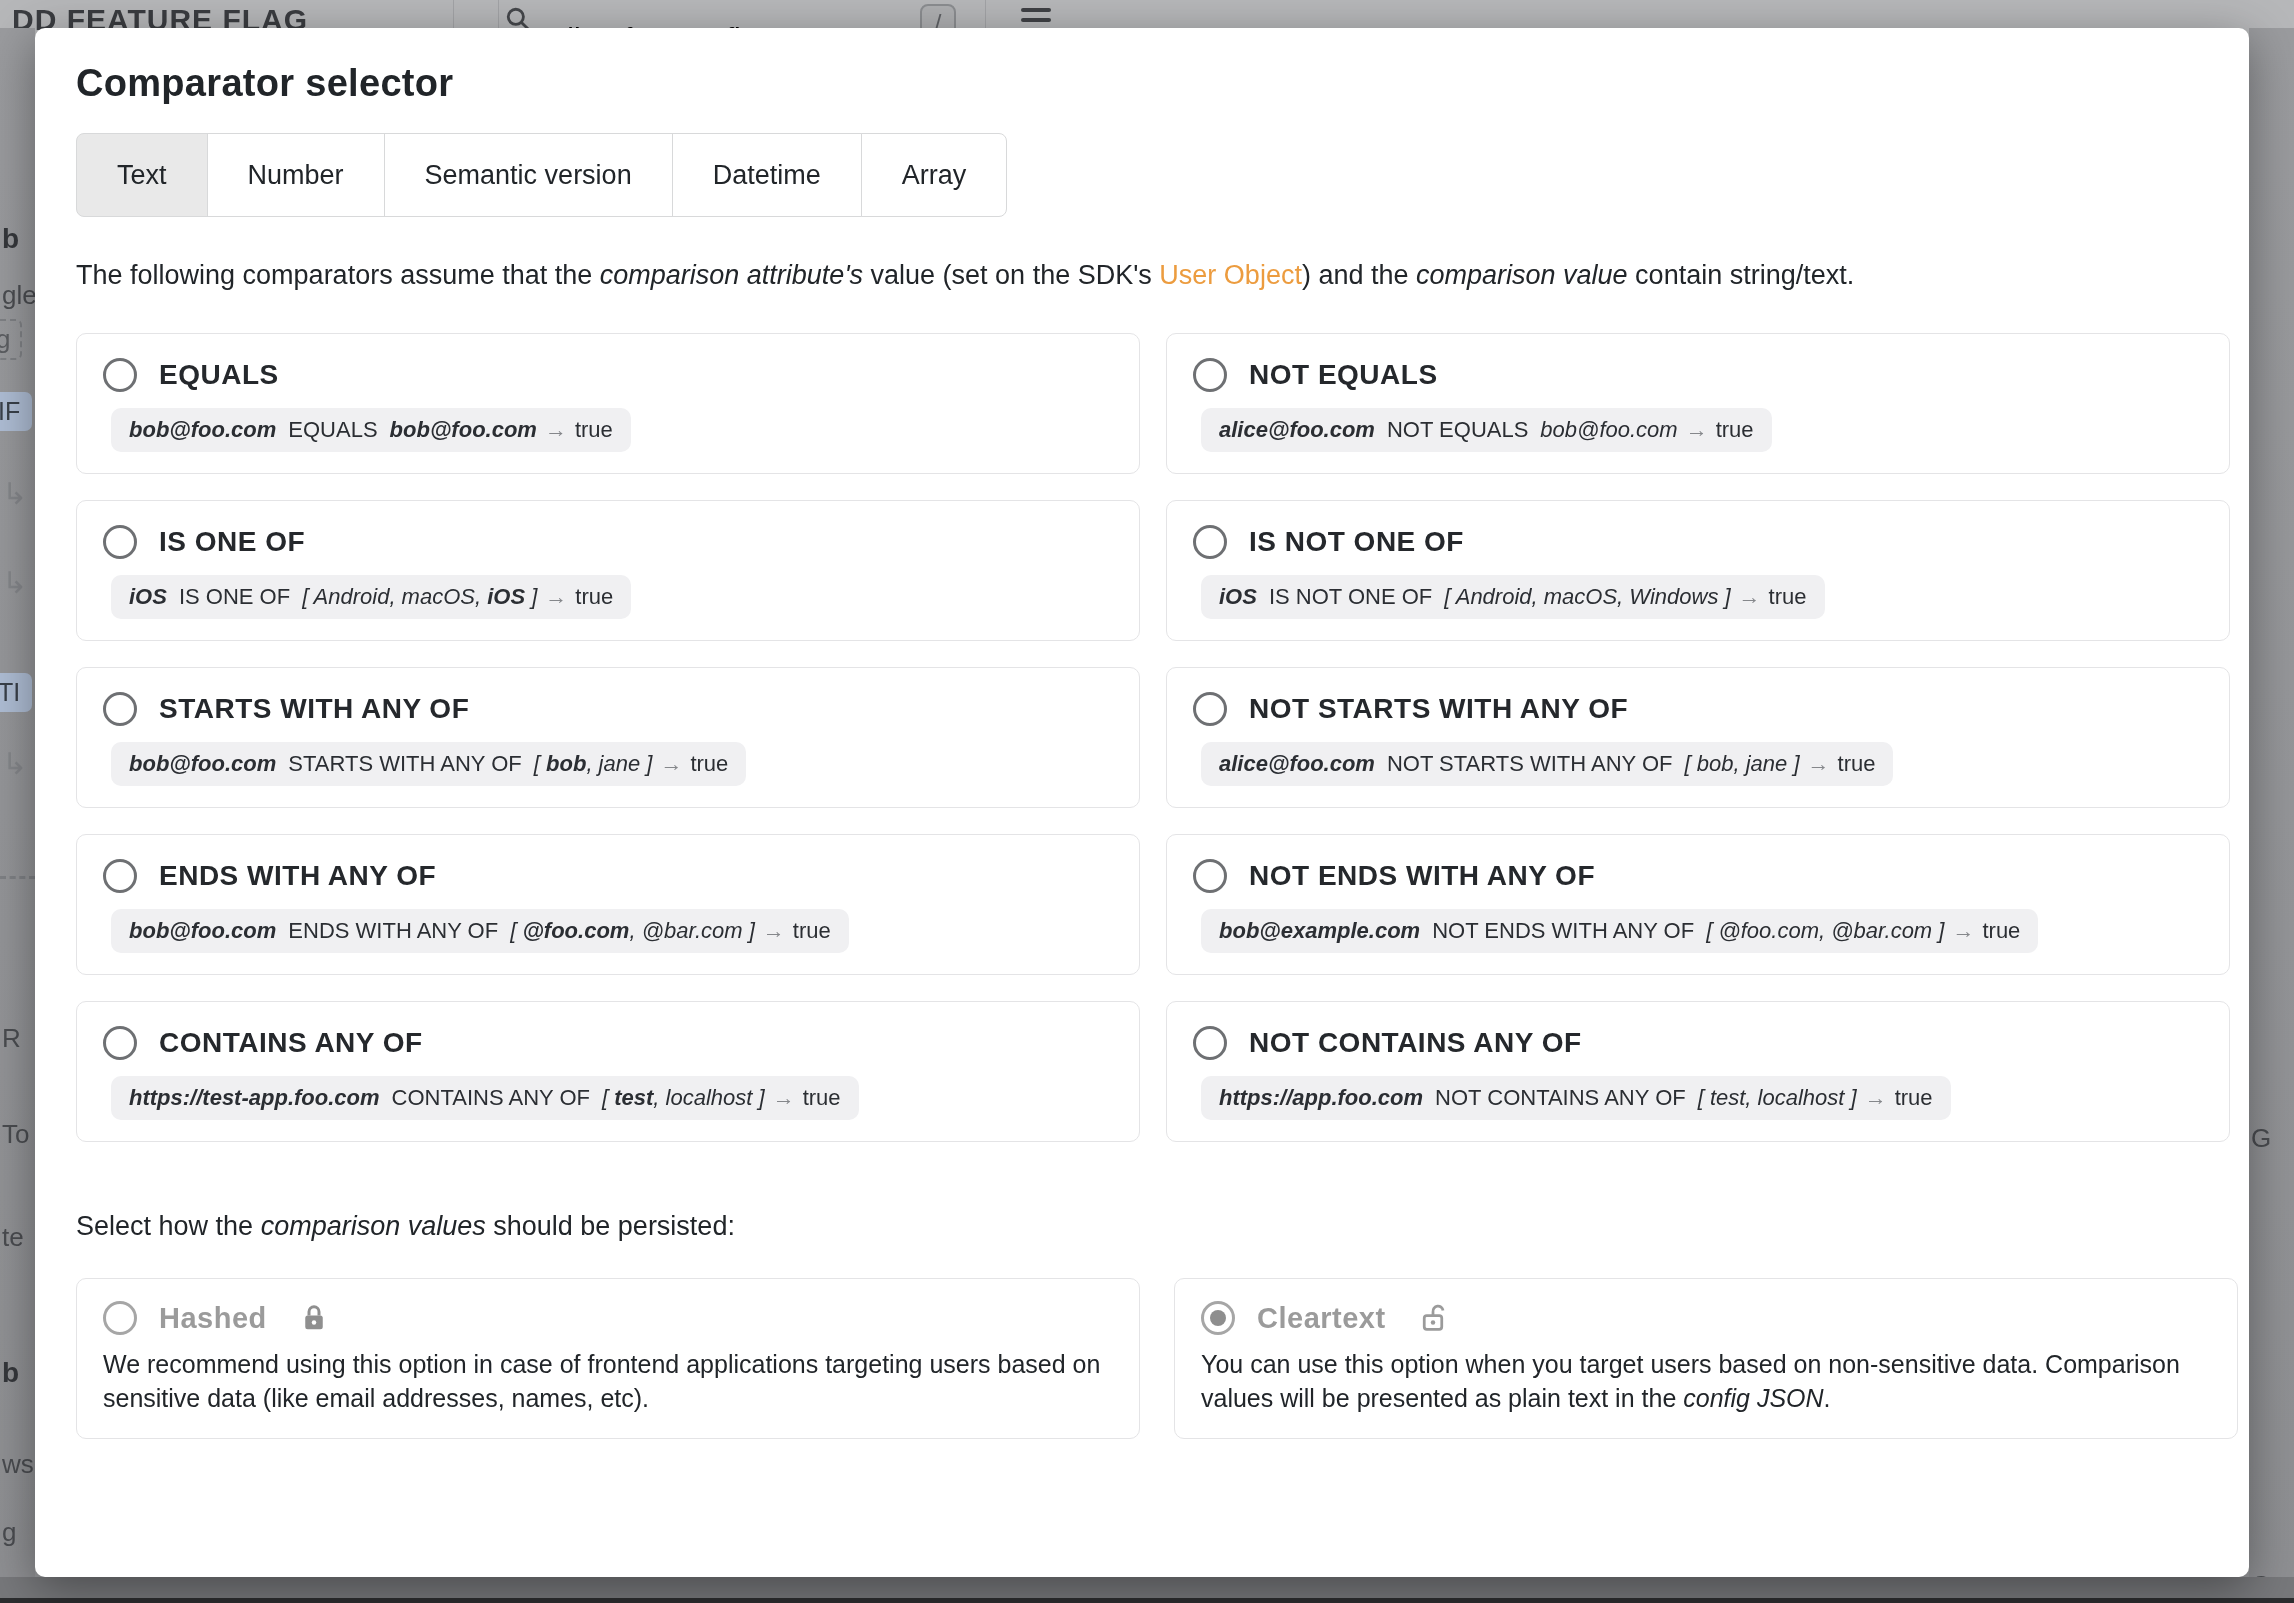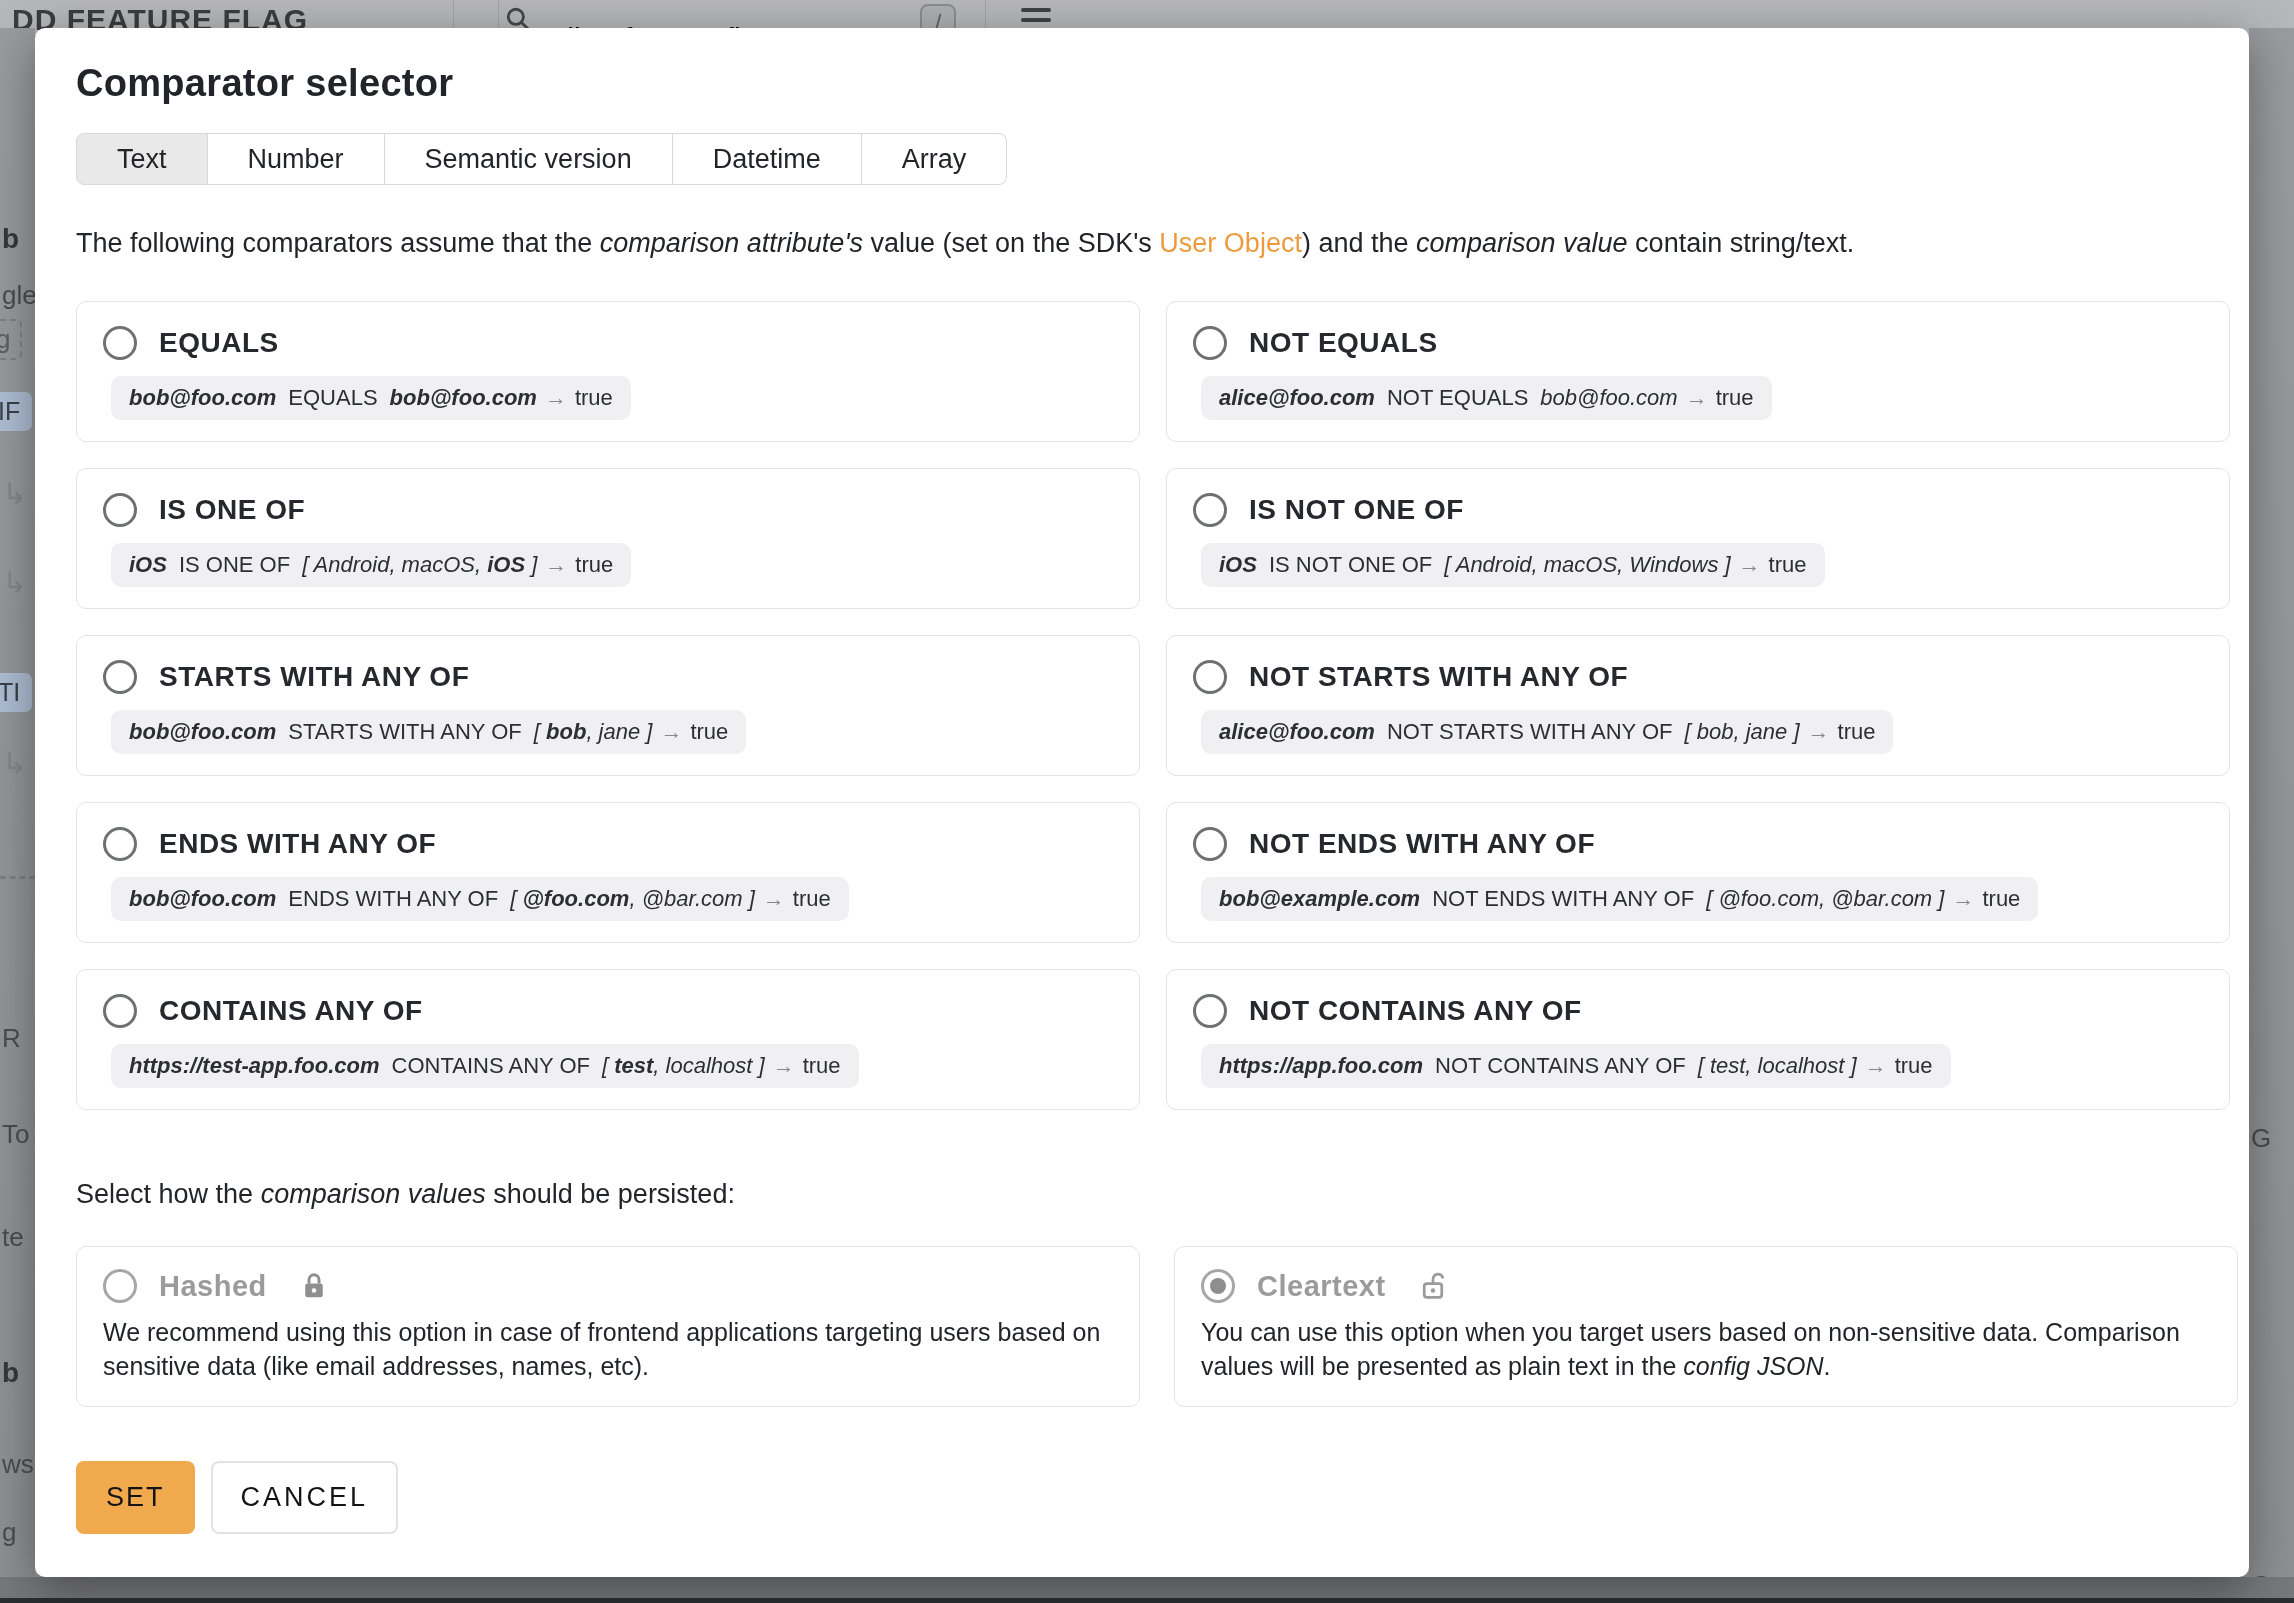--- a/index.html
+++ b/index.html
@@ -24,21 +24,21 @@
   .frag-pill{left:-14px;background:#aebdd4;color:#394049;border-radius:7px;padding:5px 12px;font-size:25px}
   .frag-dashed{border:2px dashed #7e8084;border-radius:6px;padding:3px 10px;left:-16px;color:#5b5d61}
   .frag-line{position:absolute;left:0;width:35px;border-top:3px dashed #7e8084}
 
   
   .modal{position:absolute;left:35px;top:28px;width:2214px;height:1549px;background:#fff;border-radius:10px;
          box-shadow:0 12px 48px rgba(0,0,0,.38);box-sizing:border-box;padding:0 20px 0 41px;overflow:hidden}
   .m-title{margin-top:34px;font-size:38px;font-weight:600;color:#212529;letter-spacing:0.3px}
 
   .tab-bar{margin-top:28px;display:flex}
-  .tab{height:52px;padding:0 40px;font-size:27px;color:#212529;background:#fff;border:1px solid #d8d9da;
+  .tab{height:84px;padding:0 40px;font-size:27px;color:#212529;background:#fff;border:1px solid #d8d9da;
        margin-left:-1px;cursor:pointer;font-family:inherit}
   .tab:first-child{border-radius:8px 0 0 8px;margin-left:0}
   .tab:last-child{border-radius:0 8px 8px 0}
   .tab.active{background:#e9e9e9}
 
   .intro{margin-top:42px;font-size:27px;line-height:32px;white-space:nowrap}
   .seg-italic{font-style:italic}
   .seg-link{color:#EC9C3F;cursor:pointer}
 
   .grid{margin-top:42px;display:grid;grid-template-columns:1064px 1064px;column-gap:26px;row-gap:26px}
@@ -226,19 +226,15 @@
           <rect x="5" y="10" width="14" height="11" rx="2" fill="none" stroke="#9b9b9b" stroke-width="2.2"></rect>
           <path d="M12 10 V7 a4 4 0 0 1 8 -1" fill="none" stroke="#9b9b9b" stroke-width="2.2"></path>
           <circle cx="12" cy="15.5" r="1.8" fill="#9b9b9b"></circle>
         </g>
       </svg>
     </div>
     <div class="persist-desc"><span class="seg-normal">You can use this option when you target users based on non-sensitive data. Comparison values will be presented as plain text in the </span><span class="seg-italic">config JSON</span><span class="seg-normal">.</span></div>
   </div>
       </div>
 
-    <div class="btn-row">
-      <button class="btn btn-set">SET</button>
-      <button class="btn btn-cancel">CANCEL</button>
-    </div>
   </div>
 </div>
 
 
 </body></html>

